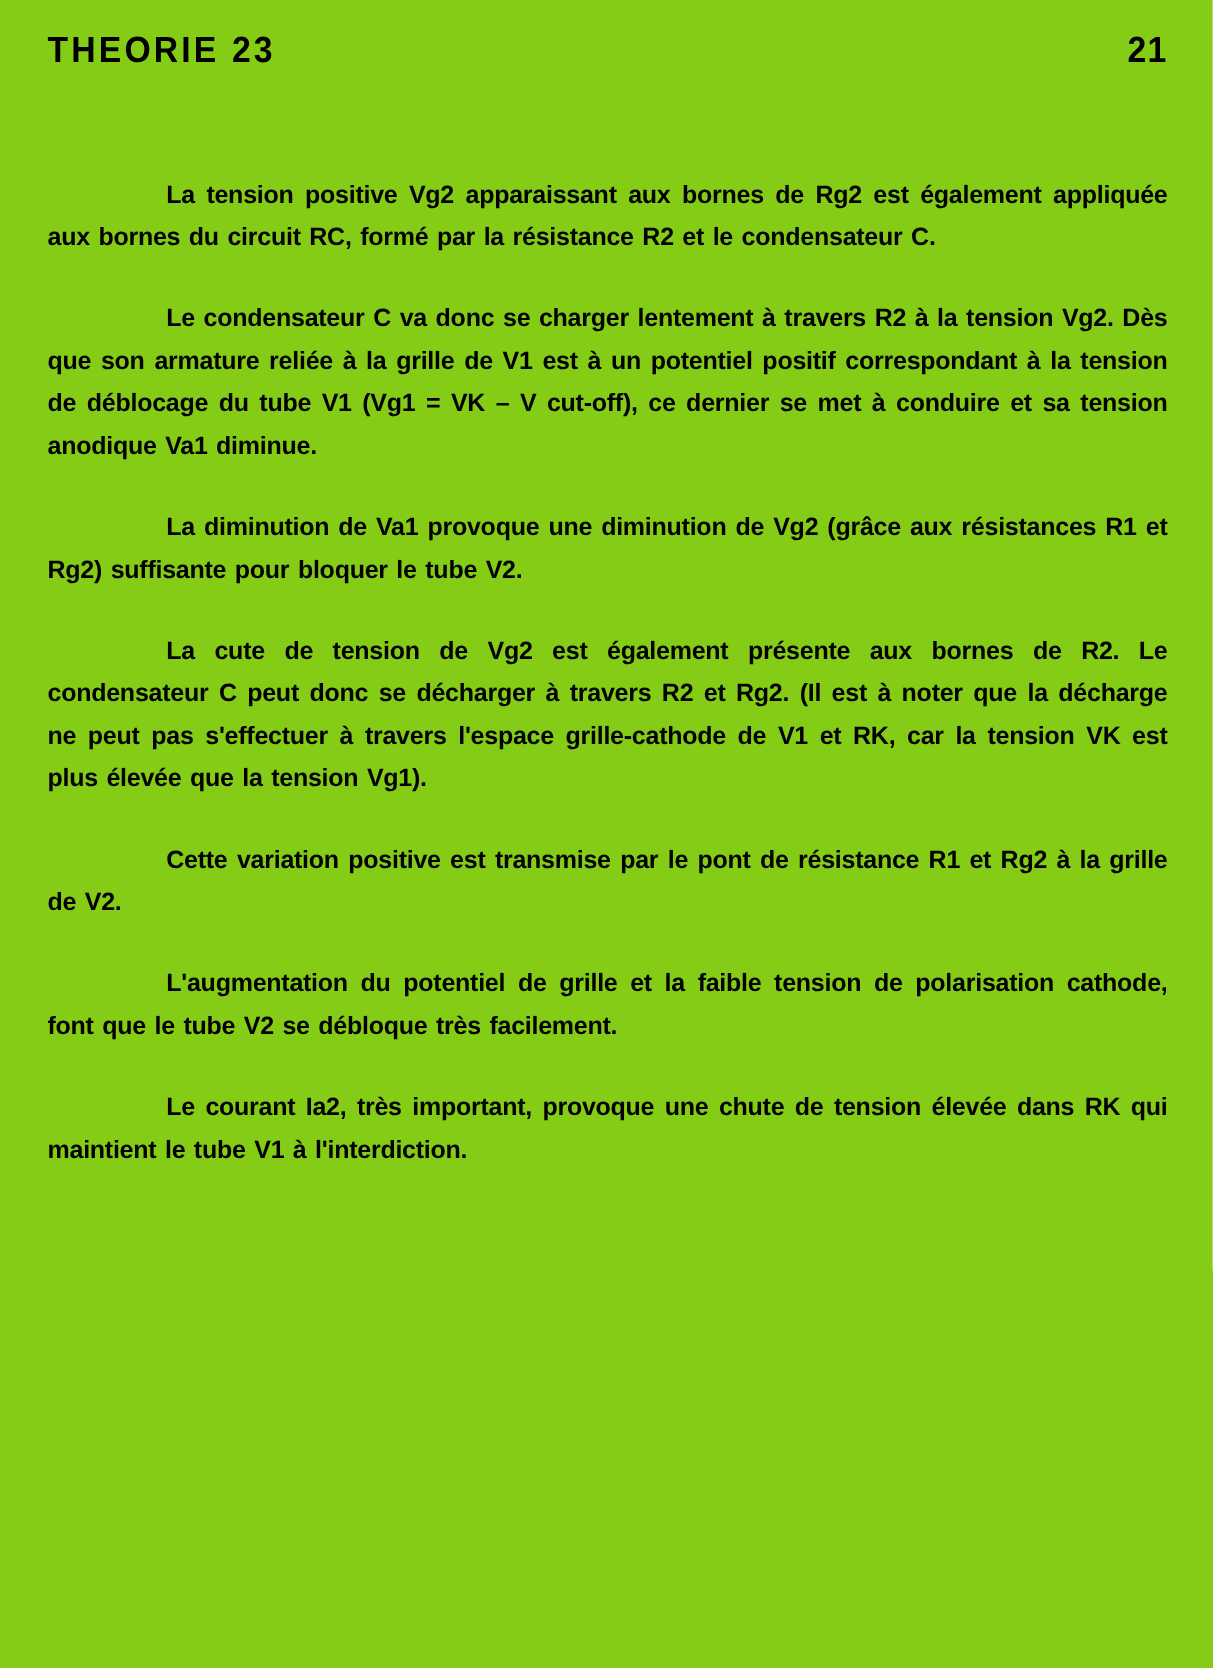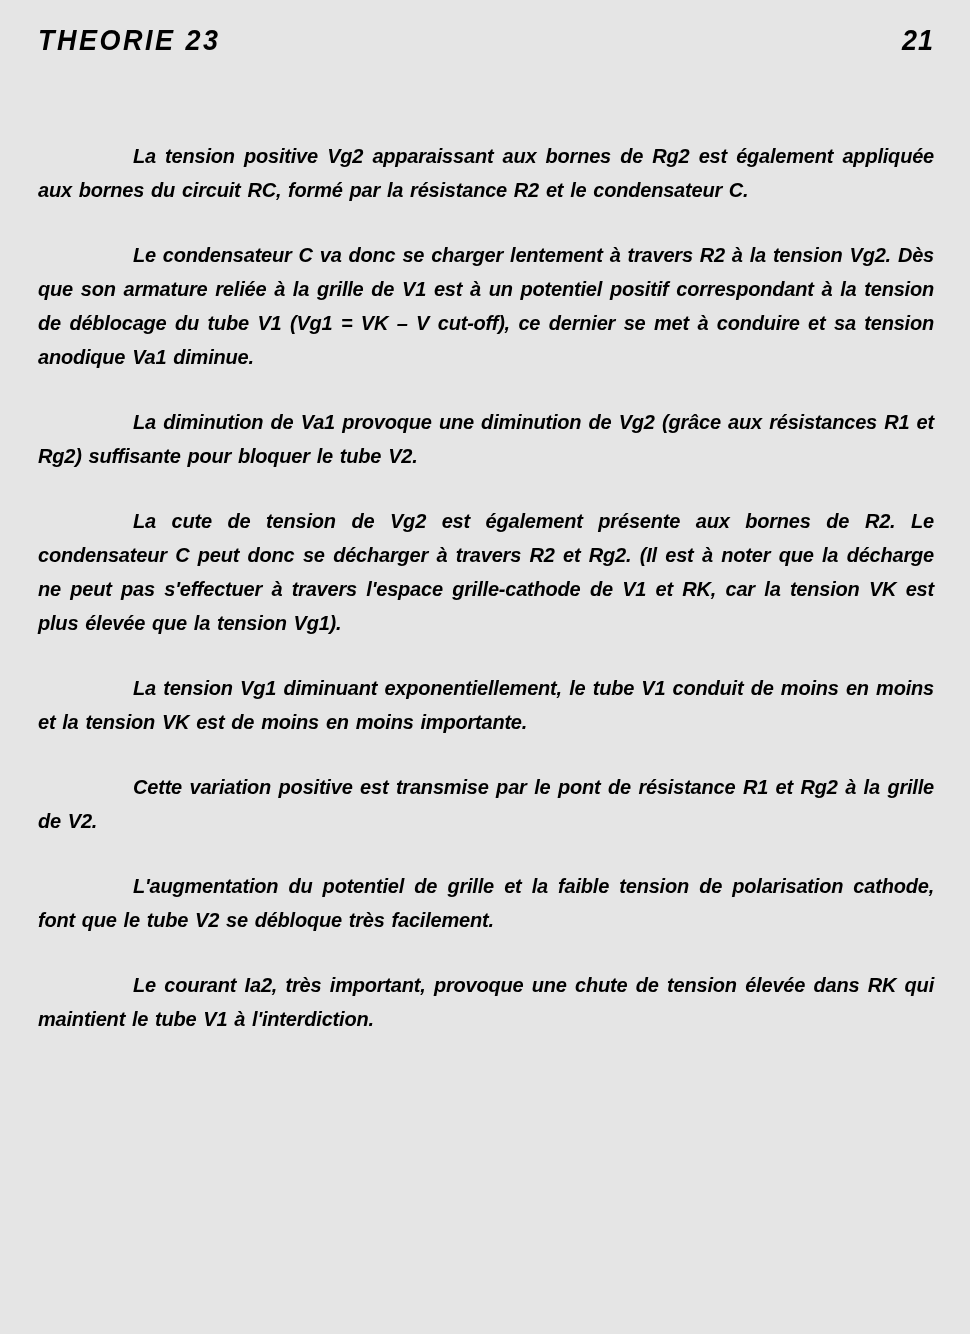--- a/index.html
+++ b/index.html
@@ -12,22 +12,21 @@
     height: 1334px;
     font-family: "Liberation Sans", sans-serif;
     color: #000000;
     overflow: hidden;
   }
   .page {
     box-sizing: border-box;
     width: 970px;
     height: 1334px;
     padding: 26px 36px 0 38px;
-    background: #e5e5e5;
-    font-style: italic;
+    background: #84cc16;
   }
   .header {
     display: flex;
     justify-content: space-between;
     align-items: baseline;
     font-weight: 700;
     font-size: 27px;
     letter-spacing: 2.5px;
     line-height: 1;
     transform: scaleY(1.08);
@@ -58,19 +57,18 @@
   <header class="header">
     <span class="header-title">THEORIE 23</span>
     <span class="page-number">21</span>
   </header>
 
   <main class="content">
     <p class="para">La tension positive Vg2 apparaissant aux bornes de Rg2 est également appliquée aux bornes du circuit RC, formé par la résistance R2 et le condensateur C.</p>
     <p class="para">Le condensateur C va donc se charger lentement à travers R2 à la tension Vg2. Dès que son armature reliée à la grille de V1 est à un potentiel positif correspondant à la tension de déblocage du tube V1 (Vg1 = VK – V cut-off), ce dernier se met à conduire et sa tension anodique Va1 diminue.</p>
     <p class="para">La diminution de Va1 provoque une diminution de Vg2 (grâce aux résistances R1 et Rg2) suffisante pour bloquer le tube V2.</p>
     <p class="para">La cute de tension de Vg2 est également présente aux bornes de R2. Le condensateur C peut donc se décharger à travers R2 et Rg2. (Il est à noter que la décharge ne peut pas s'effectuer à travers l'espace grille-cathode de V1 et RK, car la tension VK est plus élevée que la tension Vg1).</p>
-    <p class="para">La tension Vg1 diminuant exponentiellement, le tube V1 conduit de moins en moins et la tension VK est de moins en moins importante.</p>
     <p class="para">Cette variation positive est transmise par le pont de résistance R1 et Rg2 à la grille de V2.</p>
     <p class="para">L'augmentation du potentiel de grille et la faible tension de polarisation cathode, font que le tube V2 se débloque très facilement.</p>
     <p class="para">Le courant Ia2, très important, provoque une chute de tension élevée dans RK qui maintient le tube V1 à l'interdiction.</p>
   </main>
 
 </div>
 
 </body></html>

